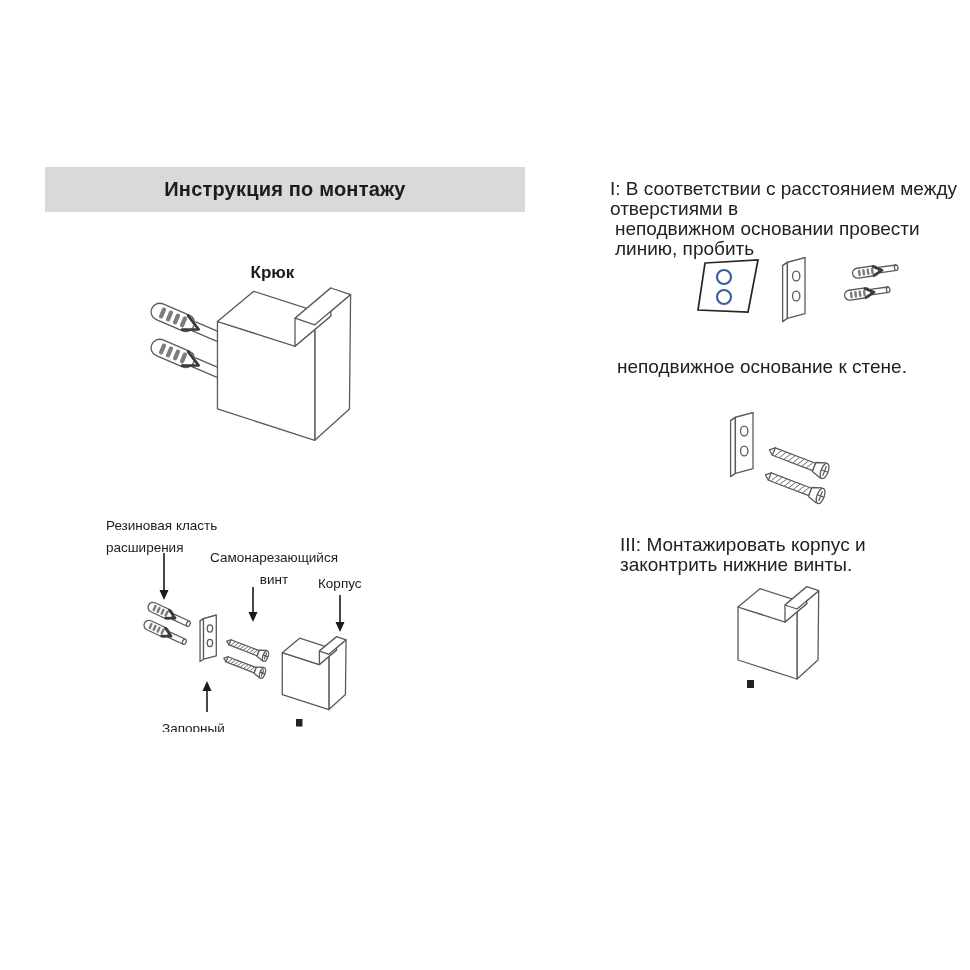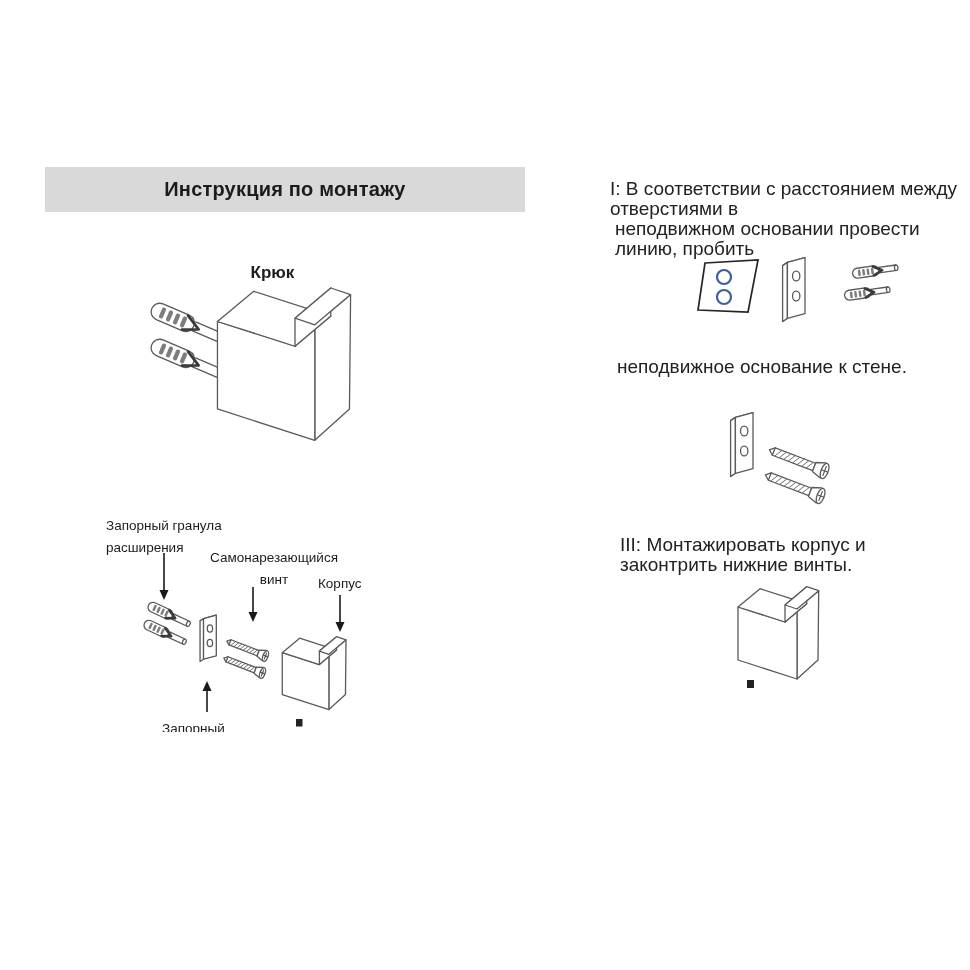--- a/index.html
+++ b/index.html
@@ -136,21 +136,21 @@
       <line x1="112" y1="207" x2="112" y2="185"></line>
         <polygon points="107.5,186 116.5,186 112,176"></polygon>
     </g>
     <g class="arrow">
       <line x1="202" y1="273" x2="202" y2="247"></line>
         <polygon points="197.5,248 206.5,248 202,238"></polygon>
     </g>
   </svg>
 
   <div class="lbl" style="left:106px;top:515px">
-    <div>Запорный гранула</div>
+    <div>Резиновая класть</div>
     <div>расширения</div>
   </div>
   <div class="lbl center" style="left:208px;top:547px;width:132px">
     <div>Самонарезающийся</div>
     <div>винт</div>
   </div>
   <div class="lbl" style="left:318px;top:573px">Корпус</div>
   <div class="lbl" style="left:162px;top:718px">Запорный</div>
   <div class="lbl" style="left:247px;top:781px">Запорный винт</div>
 

